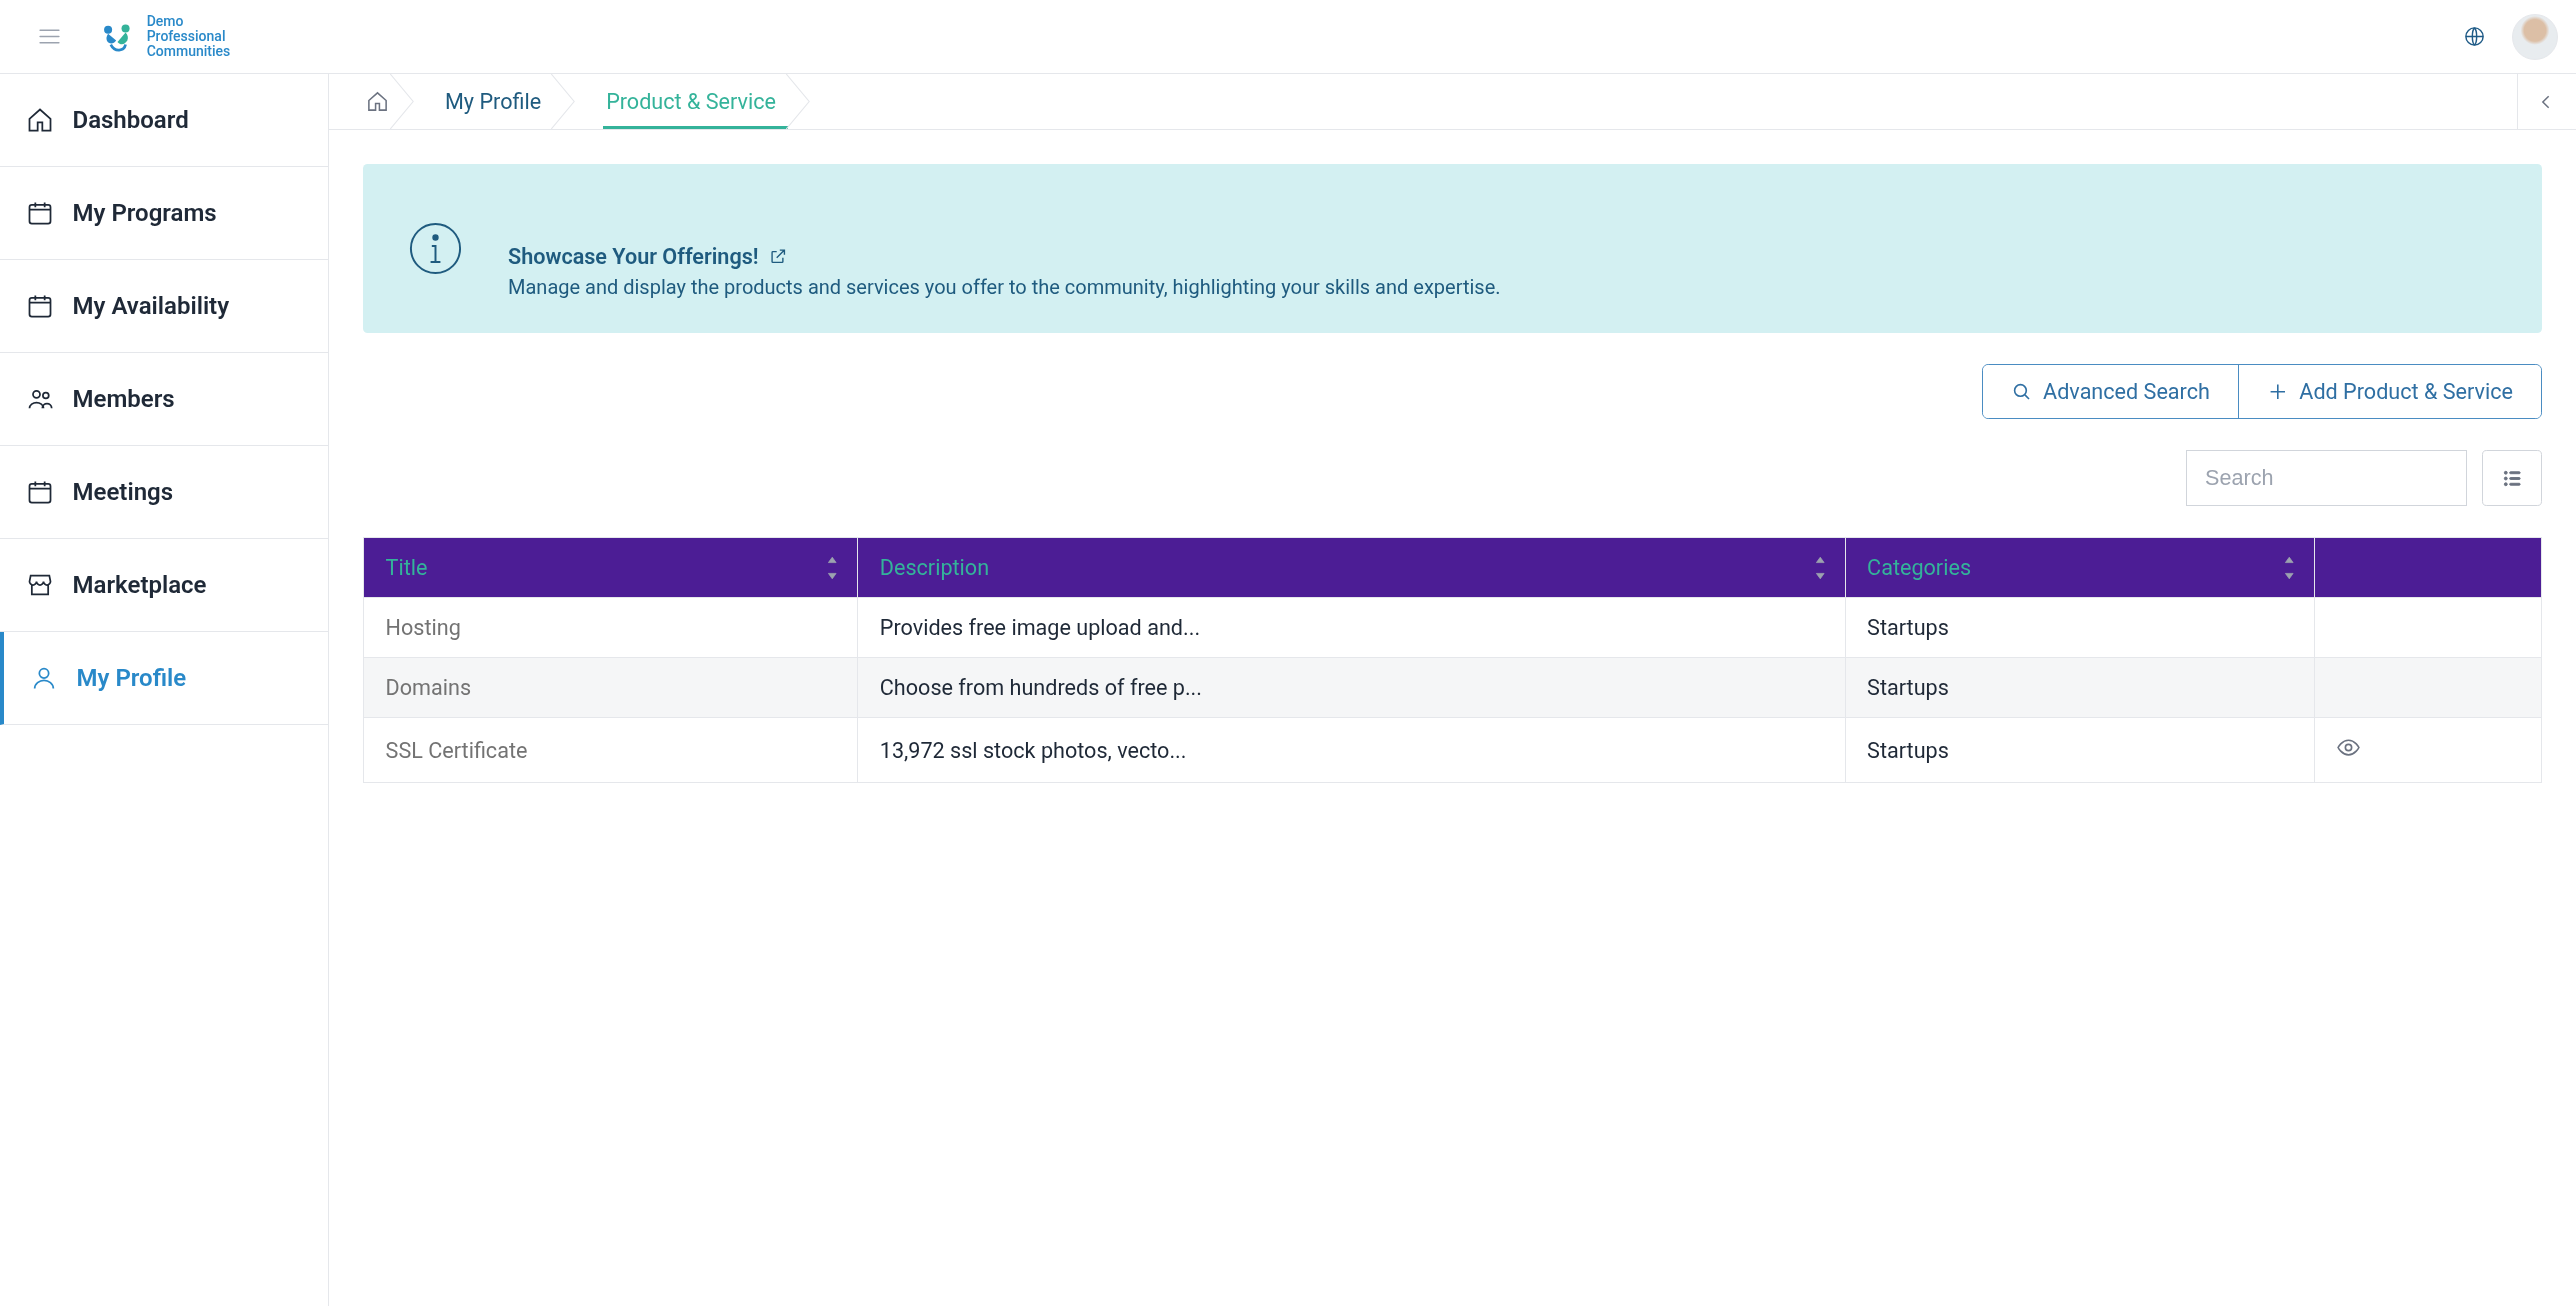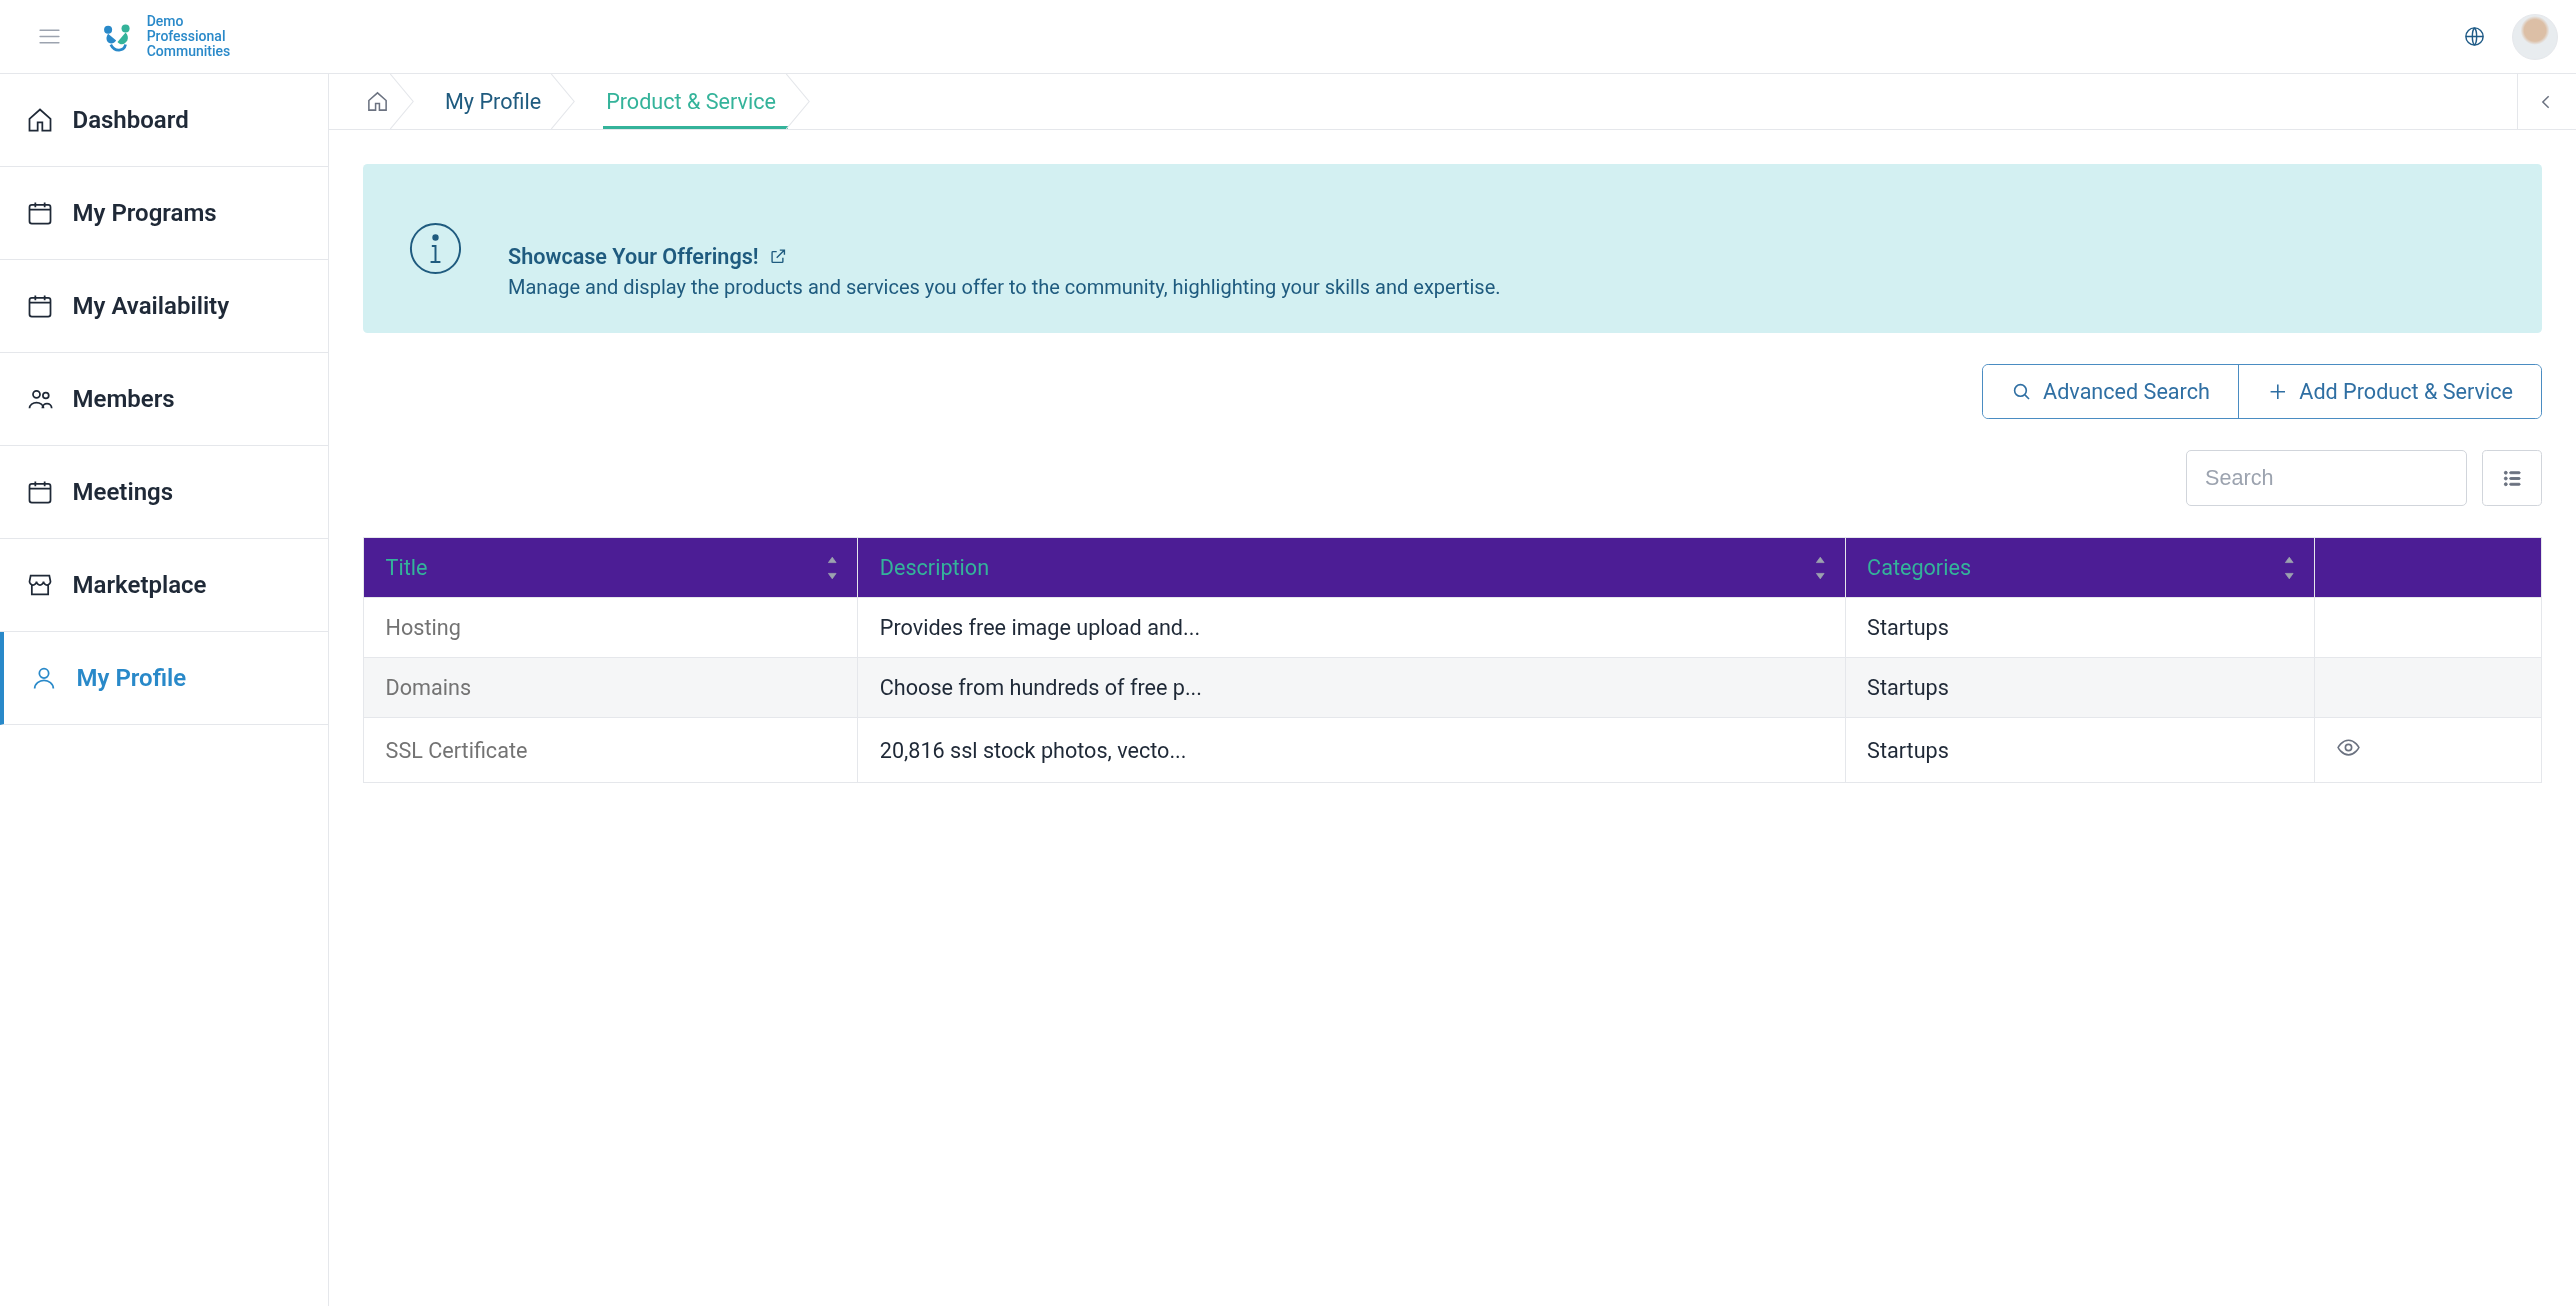--- a/index.html
+++ b/index.html
@@ -131,21 +131,21 @@
   .btn-group { display: flex; border: 0.8px solid #4a8cc2; border-radius: 6.2px; overflow: hidden; }
   .btn {
     padding: 14px 28px; font-size: 21.6px; color: #2f6fa3; background: #fff;
     display: flex; align-items: center; gap: 10.8px; cursor: pointer;
   }
   .btn + .btn { border-left: 0.8px solid #4a8cc2; }
   .btn svg { width: 21.6px; height: 21.6px; stroke: #2f6fa3; fill: none; stroke-width: 1.8; }
 
   .search-row { display: flex; justify-content: flex-end; gap: 15.4px; align-items: center; }
   .search-input {
-    width: 281px; height: 56px; border: 0.8px solid #d1d5db; border-radius: 5px;
+    width: 281px; height: 56px; border: 0.8px solid #d1d5db; border-radius: 0;
     padding: 0 18.5px; font-size: 21.6px; color: #374151;
   }
   .search-input::placeholder { color: #9ca3af; }
   .list-toggle {
     width: 60px; height: 56px; border: 0.8px solid #d1d5db; border-radius: 4.6px;
     display: flex; align-items: center; justify-content: center; cursor: pointer;
   }
   .list-toggle svg { width: 23px; height: 23px; stroke: #6b7280; fill: #6b7280; }
 
   
@@ -390,21 +390,21 @@
               <td class="actions"></td>
             </tr>
             <tr class="alt">
               <td class="link">Domains</td>
               <td>Choose from hundreds of free p...</td>
               <td>Startups</td>
               <td class="actions"></td>
             </tr>
             <tr>
               <td class="link">SSL Certificate</td>
-              <td>20,816 ssl stock photos, vecto...</td>
+              <td>13,972 ssl stock photos, vecto...</td>
               <td>Startups</td>
               <td class="actions">
                 <span class="eye">
                   <svg viewBox="0 0 24 24">
                       <path d="M2 12s3.5-7 10-7 10 7 10 7-3.5 7-10 7S2 12 2 12z"></path>
                       <circle cx="12" cy="12" r="3"></circle>
                     </svg>
                 </span>
               </td>
             </tr>

